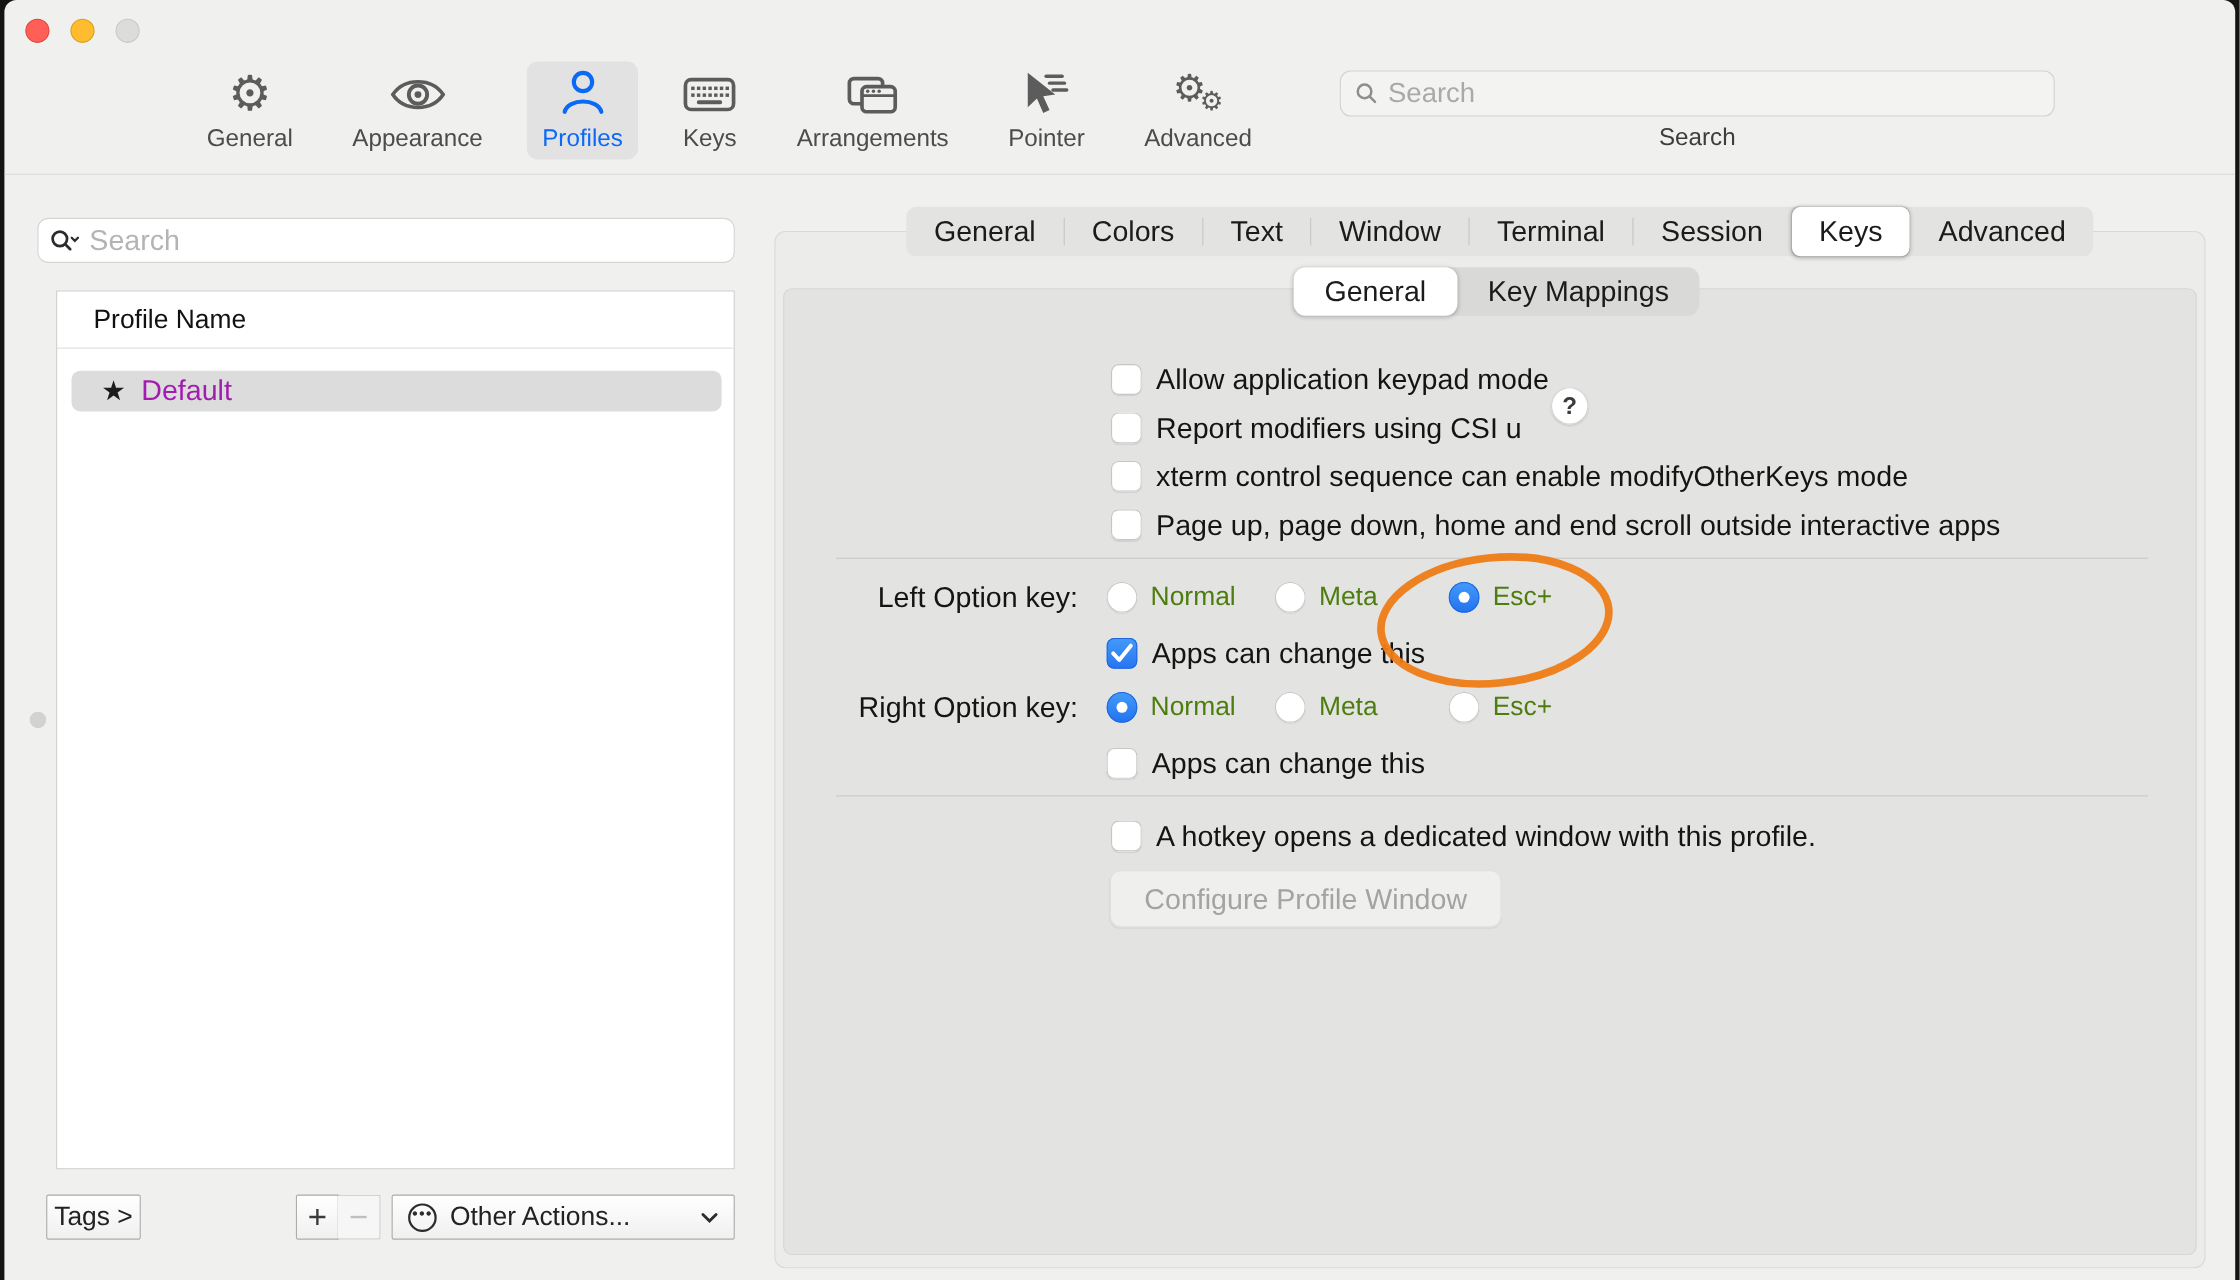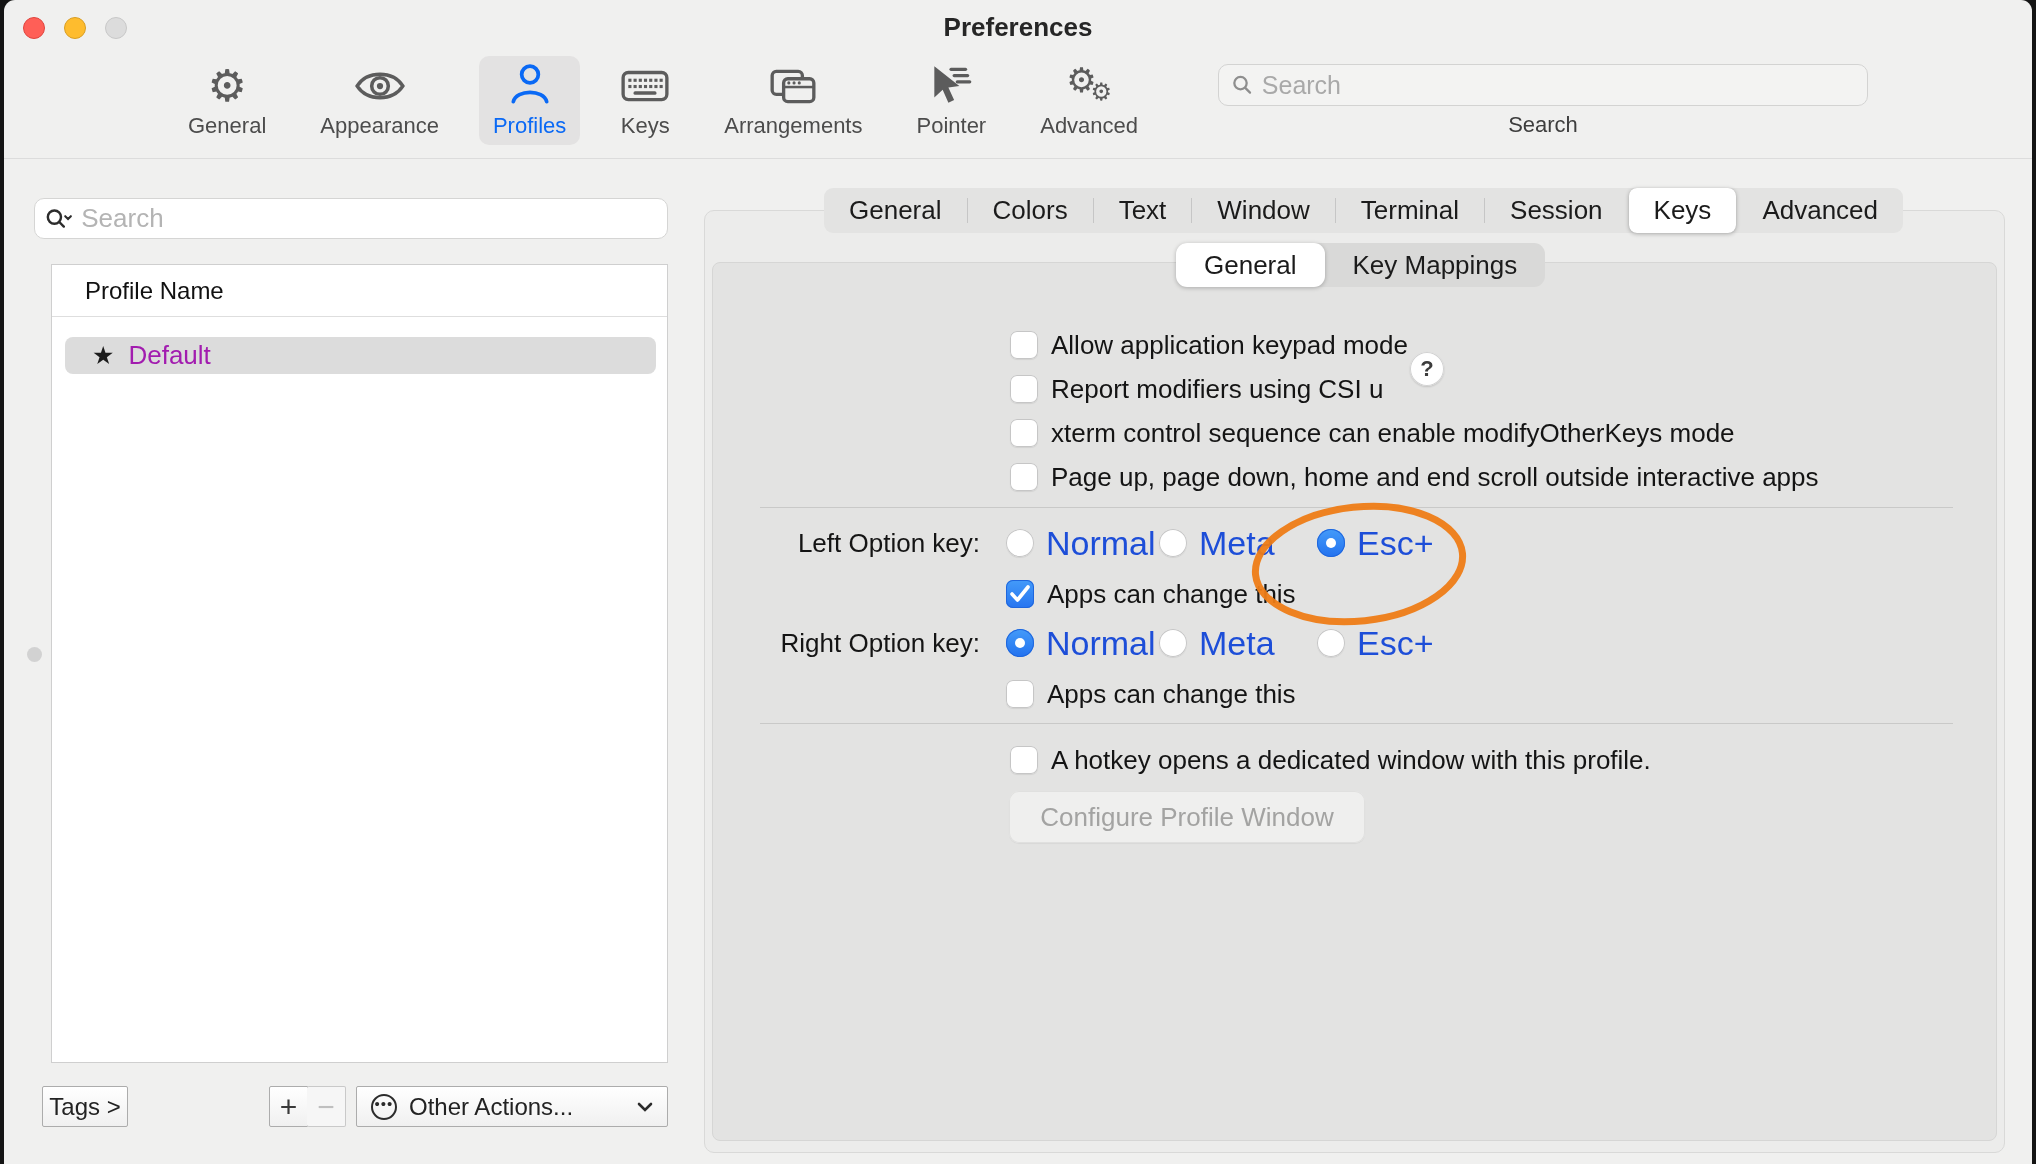--- a/index.html
+++ b/index.html
@@ -96,21 +96,21 @@
   .checkbox svg { display:none; position:absolute; left:3px; top:4px; }
   .checkbox.on { background:linear-gradient(#449bf9,#2674f0); box-shadow:inset 0 0 0 1px #1f66dd; }
   .checkbox.on svg { display:block; }
 
   .radio { width:28px; height:28px; border-radius:50%; background:#fff; flex:0 0 auto; position:relative;
            box-shadow:inset 0 0 0 1px #c6c6c6, 0 1px 1px rgba(0,0,0,.08); }
   .radio.on { background:linear-gradient(#449bf9,#2372ef); box-shadow:inset 0 0 0 1px #1f66dd; }
   .radio.on::after { content:""; position:absolute; left:9px; top:9px; width:10px; height:10px; border-radius:50%; background:#fff; }
 
   .opt { position:absolute; display:flex; align-items:center; gap:12px; height:32px; }
-  .opt .lbl { font-size:34px; color:#1d4ed8; white-space:nowrap; }
+  .opt .lbl { font-size:24px; color:#4d7c0f; white-space:nowrap; }
 
   .divider { position:absolute; left:47px; right:43px; height:1px; background:#c9c9c8; }
 
   .help-btn { position:absolute; width:34px; height:34px; border-radius:50%; background:#fff;
               box-shadow:inset 0 0 0 1px #d2d2d2, 0 1px 2px rgba(0,0,0,.15);
               display:flex; align-items:center; justify-content:center; font-size:22px; font-weight:bold; color:#3c3c3c; }
 
   .opt-label { position:absolute; width:267px; text-align:right; font-size:26px; color:#141414; }
 
   .config-btn { position:absolute; left:296px; top:528px; width:356px; height:52px; border-radius:10px;
@@ -121,21 +121,20 @@
 </style>
 </head>
 <body>
 
 <div class="window">
 
   <div class="titlebar">
     <div class="tl-dot tl-close"></div>
     <div class="tl-dot tl-min"></div>
     <div class="tl-dot tl-zoom"></div>
-    <div class="win-title">Preferences</div>
   </div>
 
   <div class="toolbar">
     <div class="tb-item">
       <span class="tb-icon">
           <span class="gearglyph">⚙</span>
         </span>
       <span class="tb-label">General</span>
     </div>
     <div class="tb-item">

